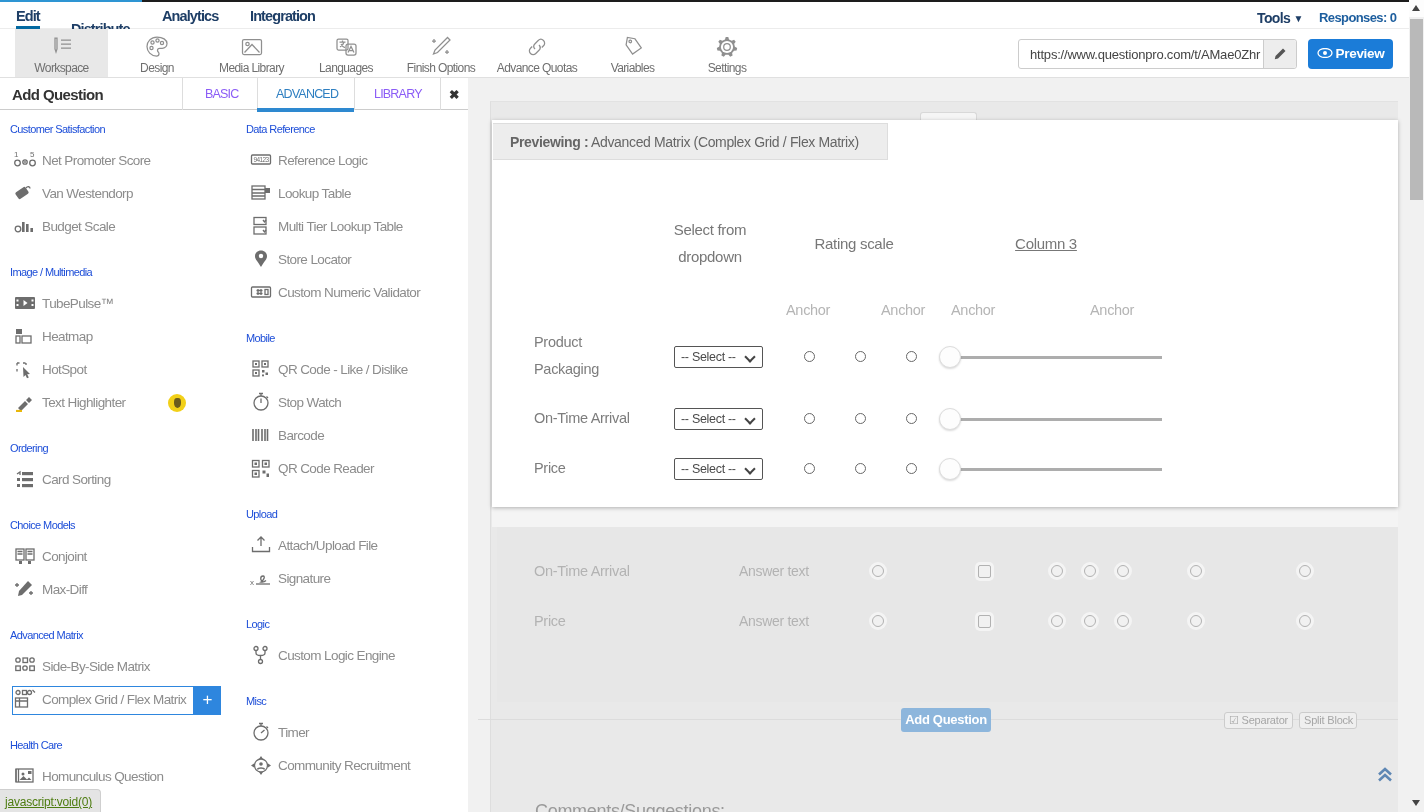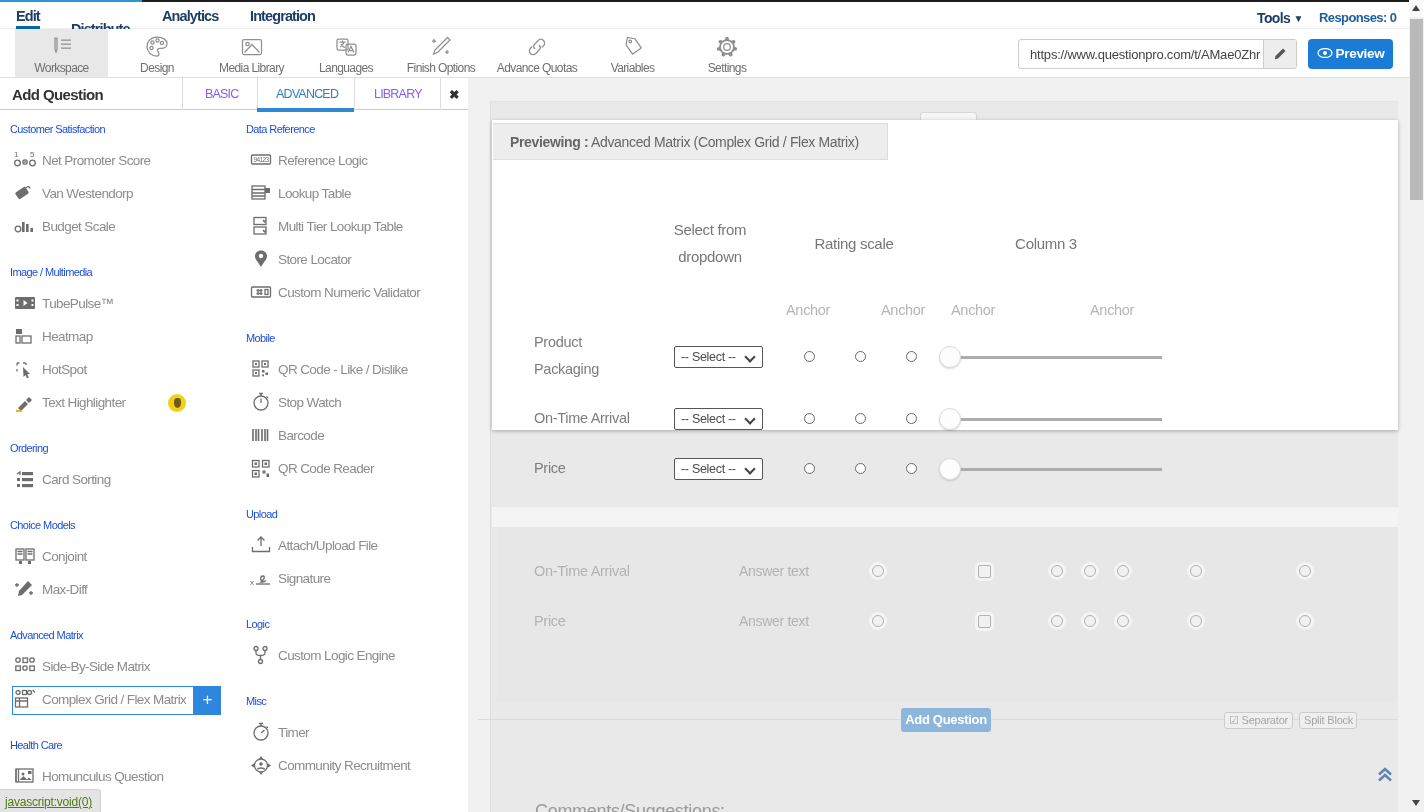--- a/index.html
+++ b/index.html
@@ -25,21 +25,21 @@
 #tabstrip .vline { position:absolute; top:0; width:1px; height:32px; background:#ddd; }
 .tab { position:absolute; top:9px; font-size:12.5px; color:#8b5cf6; letter-spacing:-0.8px; }
 #addq { position:absolute; left:12px; top:8px; font-size:15px; font-weight:700; color:#333; letter-spacing:-0.6px; }
 #tab-adv-line { position:absolute; left:257px; top:30px; width:97px; height:4px; background:#2e89d0; }
 .cath { position:absolute; font-size:11px; color:#1d4ed8; white-space:nowrap; letter-spacing:-0.6px; }
 .pitem { position:absolute; font-size:13.5px; color:#8c8c8c; white-space:nowrap; letter-spacing:-0.6px; }
 .pitem svg { position:absolute; left:0; top:-2px; }
 .pitem .lb { position:absolute; left:28px; top:1px; }
 #main { left:468px; top:78px; width:941px; height:734px; background:#f1f1f1; }
 #page { position:absolute; left:22px; top:23px; width:908px; height:711px; background:#e9e9e9; border-left:1px solid #dedede; border-top:1px solid #e2e2e2; }
-#card { left:492px; top:120px; width:906px; height:310px; background:#fff; box-shadow:0 1px 4px rgba(0,0,0,0.28); }
+#card { left:492px; top:120px; width:906px; height:387px; background:#fff; box-shadow:0 1px 4px rgba(0,0,0,0.28); }
 #prevtab { position:absolute; left:1px; top:3px; width:395px; height:37px; background:#ededed; border:1px solid #ddd; border-left:none; }
 #prevtab span { position:absolute; left:17px; top:10px; font-size:14px; color:#666; white-space:nowrap; letter-spacing:-0.35px; }
 #qtitle { position:absolute; left:42px; top:57px; font-size:19px; color:#555; letter-spacing:-0.3px; }
 .colh { position:absolute; font-size:15px; color:#777; text-align:center; line-height:27px; letter-spacing:-0.3px; }
 .anchor { position:absolute; font-size:14.5px; color:#b5b5b5; letter-spacing:-0.3px; }
 .rowlab { position:absolute; font-size:14.5px; color:#7d7d7d; letter-spacing:-0.3px; }
 .sel { position:absolute; width:89px; height:22px; border:1px solid #555; border-radius:2px; background:#fff; font-size:12.5px; color:#4a4a4a; line-height:20px; padding-left:6px; letter-spacing:-0.3px; }
 .sel:after { content:""; position:absolute; right:8px; top:6px; width:6px; height:6px; border-right:2px solid #444; border-bottom:2px solid #444; transform:rotate(45deg); }
 .radio { position:absolute; width:11px; height:11px; border:1.3px solid #686868; border-radius:50%; background:#fff; }
 .track { position:absolute; height:2.5px; background:#adadad; }
@@ -453,21 +453,21 @@
 <div class="dradio" style="left:1084px;top:615px;"></div>
 <div class="dradio" style="left:1117px;top:615px;"></div>
 <div class="dradio" style="left:1190px;top:615px;"></div>
 <div class="dradio" style="left:1299px;top:615px;"></div>
 <div class="abs" id="card">
 <div id="prevtab">
         <span><b>Previewing :</b> Advanced Matrix (Complex Grid / Flex Matrix)</span>
       </div>
 <div class="colh" style="left:168px;top:96px;width:100px;">Select from dropdown</div>
 <div class="colh" style="left:312px;top:110px;width:100px;">Rating scale</div>
-<div class="colh" style="left:504px;top:110px;width:100px;">Column 3</div>
+<div class="colh" style="left:504px;top:110px;width:100px;text-decoration:underline;">Column 3</div>
 <div class="anchor" style="left:294px;top:182px;">Anchor</div>
 <div class="anchor" style="left:389px;top:182px;">Anchor</div>
 <div class="anchor" style="left:459px;top:182px;">Anchor</div>
 <div class="anchor" style="left:598px;top:182px;">Anchor</div>
 <div class="rowlab" style="left:42px;top:214px;">Product</div>
 <div class="rowlab" style="left:42px;top:241px;">Packaging</div>
 <div class="sel" style="left:182px;top:226px;">-- Select --</div>
 <div class="radio" style="left:312px;top:231px;"></div>
 <div class="radio" style="left:363px;top:231px;"></div>
 <div class="radio" style="left:414px;top:231px;"></div>

